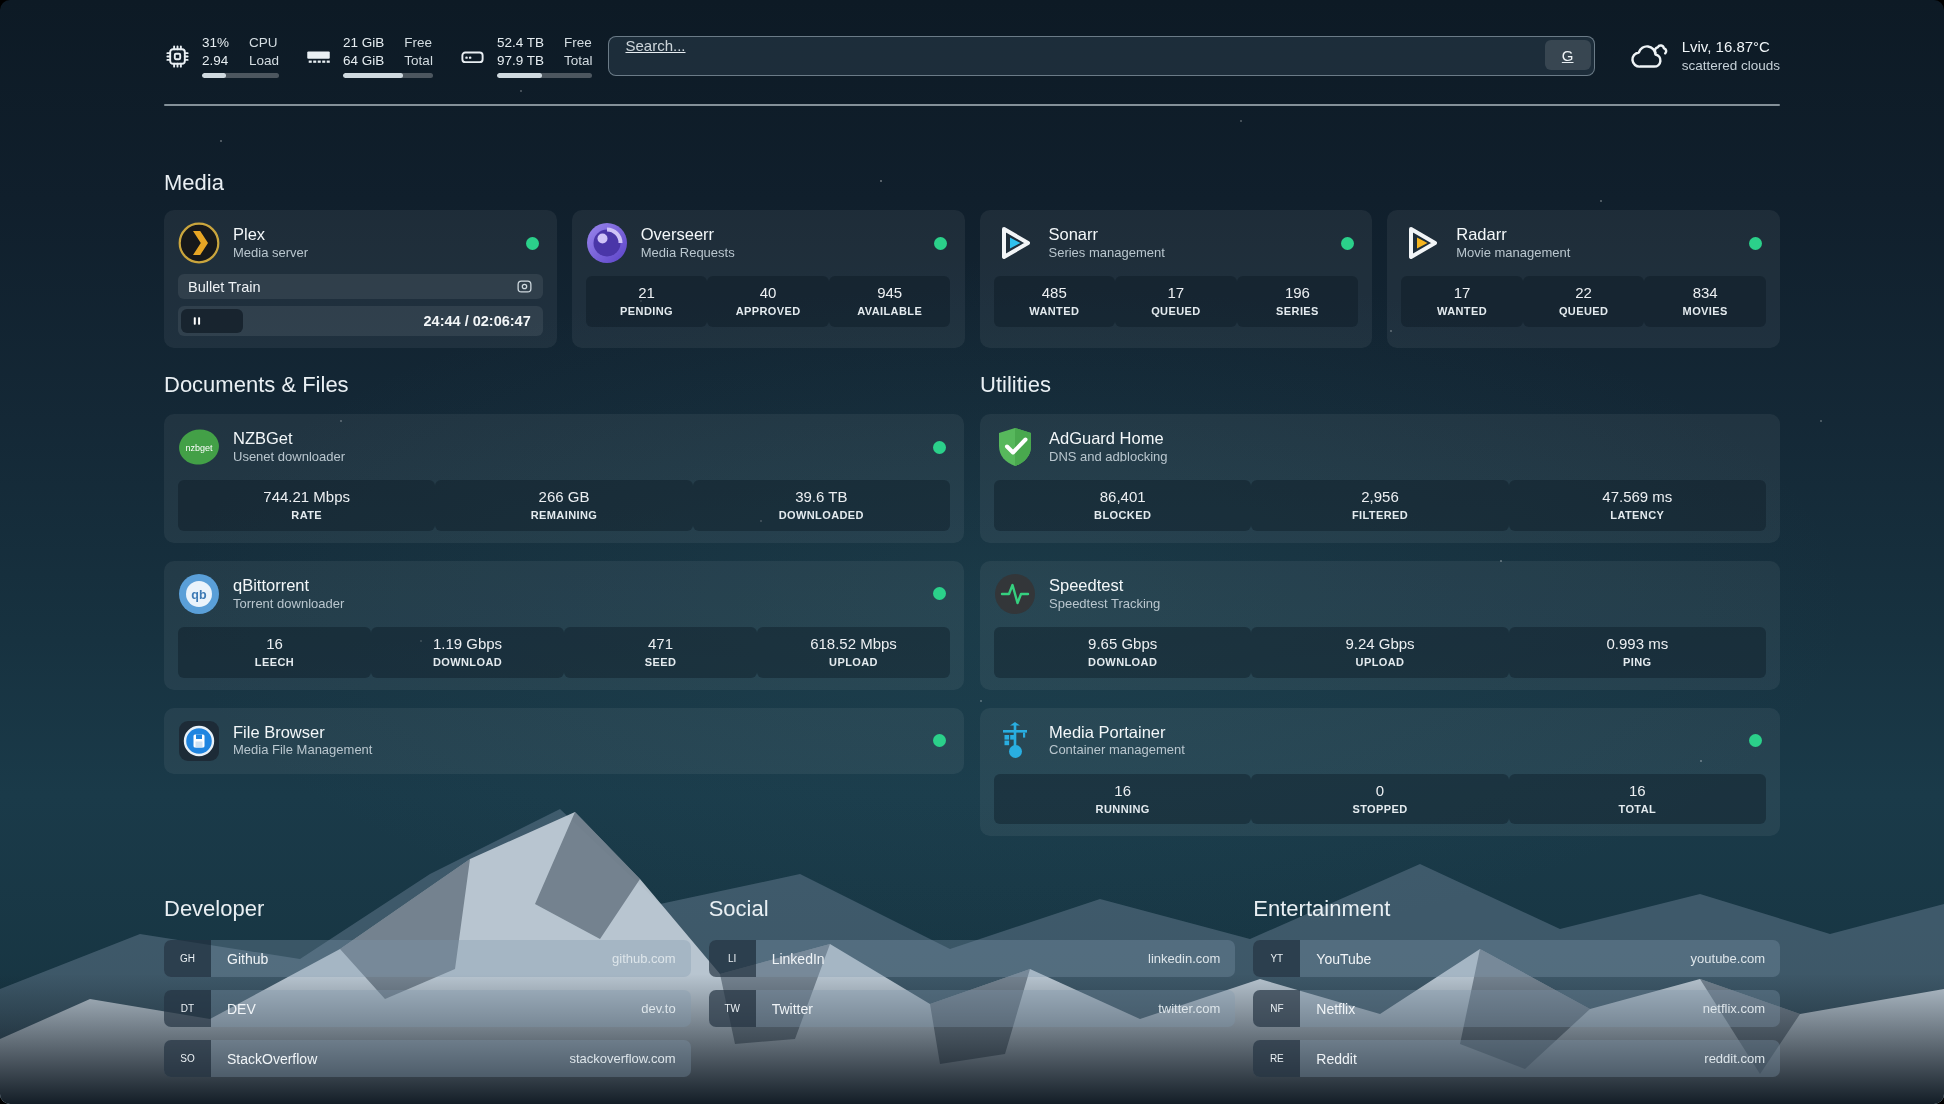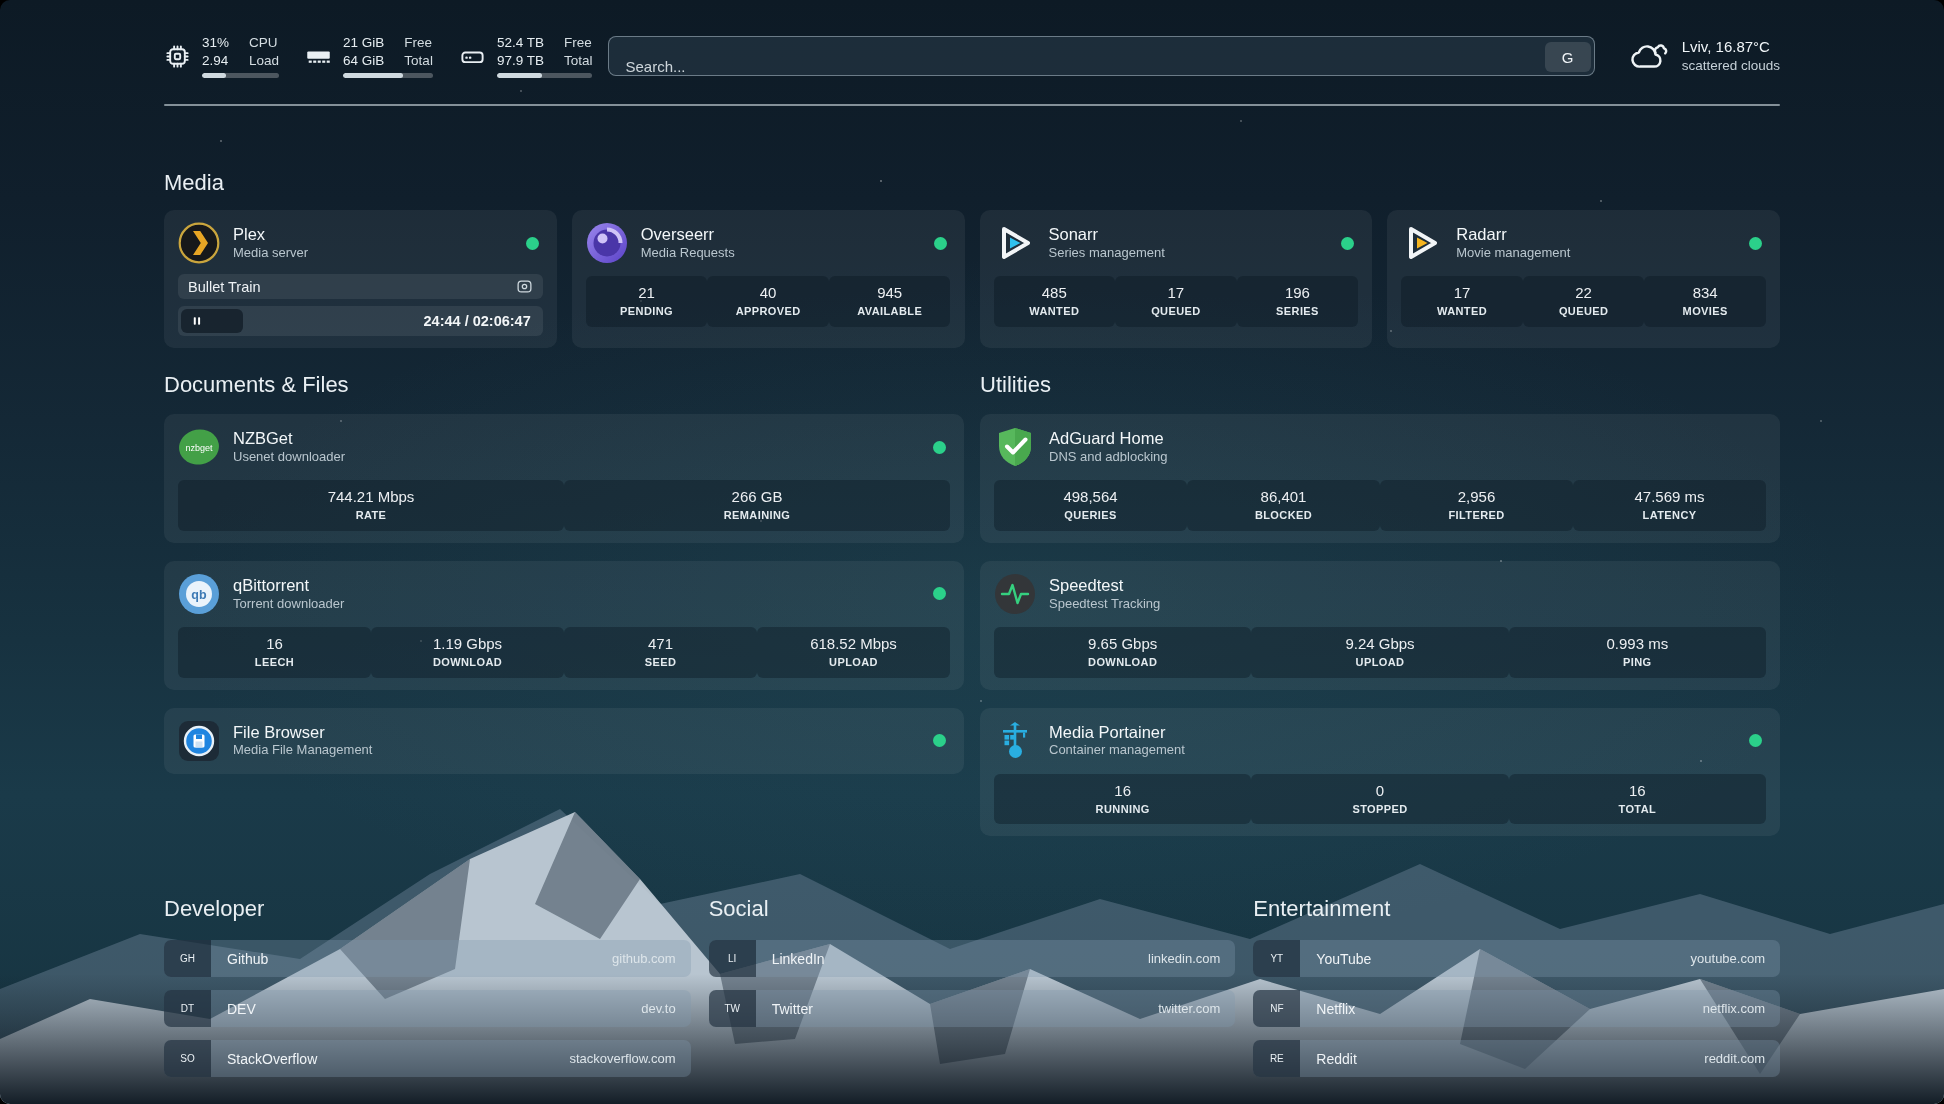--- a/index.html
+++ b/index.html
@@ -21,22 +21,22 @@
   .resources{display:flex;gap:26px;align-items:center;}
   .res{display:flex;align-items:center;gap:11px;}
   .res-icon{width:27px;height:27px;color:#e9eff3;flex:0 0 auto;}
   .res-icon svg{width:100%;height:100%;}
   .res-body{display:flex;flex-direction:column;}
   .res-rows{display:flex;gap:20px;}
   .res-col{display:flex;flex-direction:column;font-size:13.5px;line-height:1.3;color:#e6edf1;}
   .res-col.lbl{color:#d4dde2;}
   .res-bar{margin-top:4px;height:5px;border-radius:3px;background:rgba(255,255,255,.26);overflow:hidden;}
   .res-fill{height:100%;border-radius:3px;background:#cfd9df;}
-  .search{flex:1;display:flex;align-items:flex-end;margin:0 34px 0 16px;height:38px;border:1.5px solid rgba(185,202,214,.5);
-    border-radius:8px;background:rgba(42,60,74,.55);}
+  .search{flex:1;display:flex;align-items:flex-start;margin:0 34px 0 16px;height:38px;border:1.5px solid rgba(185,202,214,.5);
+    border-radius:8px;background:rgba(42,60,74,.55);text-decoration:underline;}
   .search input{flex:1;background:transparent;border:none;outline:none;color:#eef3f6;font-size:15px;padding:0 16px;
     font-family:"Liberation Sans", sans-serif;}
   .search input::placeholder{color:rgba(235,242,246,.85);}
   .gbtn{margin:3px;width:46px;height:30px;border:none;border-radius:6px;background:rgba(255,255,255,.12);color:#f0f4f7;
     font-size:15px;cursor:pointer;font-family:"Liberation Sans", sans-serif;}
   .weather{display:flex;align-items:center;gap:13px;}
   .weather-icon{width:40px;height:32px;color:#eef3f6;}
   .weather-icon svg{width:100%;height:100%;}
   .weather-t1{font-size:15px;color:#f0f5f8;line-height:1.35;}
   .weather-t2{font-size:13.5px;color:#c6d1d8;line-height:1.3;}
@@ -346,20 +346,24 @@
               </div>
               <div class="stats">
                 <div class="stat">
                   <div class="stat-value">744.21 Mbps</div>
                   <div class="stat-label">RATE</div>
                 </div>
                 <div class="stat">
                   <div class="stat-value">266 GB</div>
                   <div class="stat-label">REMAINING</div>
                 </div>
+                <div class="stat">
+                  <div class="stat-value">39.6 TB</div>
+                  <div class="stat-label">DOWNLOADED</div>
+                </div>
               </div>
             </div>
             <div class="card">
               <div class="svc-head">
                 <span class="svc-icon">
                   <svg viewBox="0 0 42 42">
                     <circle cx="21" cy="21" r="20" fill="#5a9fd8"></circle>
                     <circle cx="21" cy="21" r="13" fill="#eaf3fb"></circle>
                     <text x="21" y="25.5" font-size="12.5" font-weight="bold" fill="#3d7ab5" text-anchor="middle" font-family="Liberation Sans, sans-serif">qb</text>
                   </svg>
@@ -420,24 +424,20 @@
                     <path d="M21 2l16 5v13c0 10-6.5 16.5-16 20z" fill="#49a84e"></path>
                     <path d="M13 20.5l6 6L31.5 13.5" stroke="#ffffff" stroke-width="4" fill="none" stroke-linecap="round" stroke-linejoin="round"></path>
                   </svg>
                 </span>
                 <div class="svc-meta">
                   <div class="svc-name">AdGuard Home</div>
                   <div class="svc-desc">DNS and adblocking</div>
                 </div>
               </div>
               <div class="stats">
-                <div class="stat">
-                  <div class="stat-value">498,564</div>
-                  <div class="stat-label">QUERIES</div>
-                </div>
                 <div class="stat">
                   <div class="stat-value">86,401</div>
                   <div class="stat-label">BLOCKED</div>
                 </div>
                 <div class="stat">
                   <div class="stat-value">2,956</div>
                   <div class="stat-label">FILTERED</div>
                 </div>
                 <div class="stat">
                   <div class="stat-value">47.569 ms</div>

